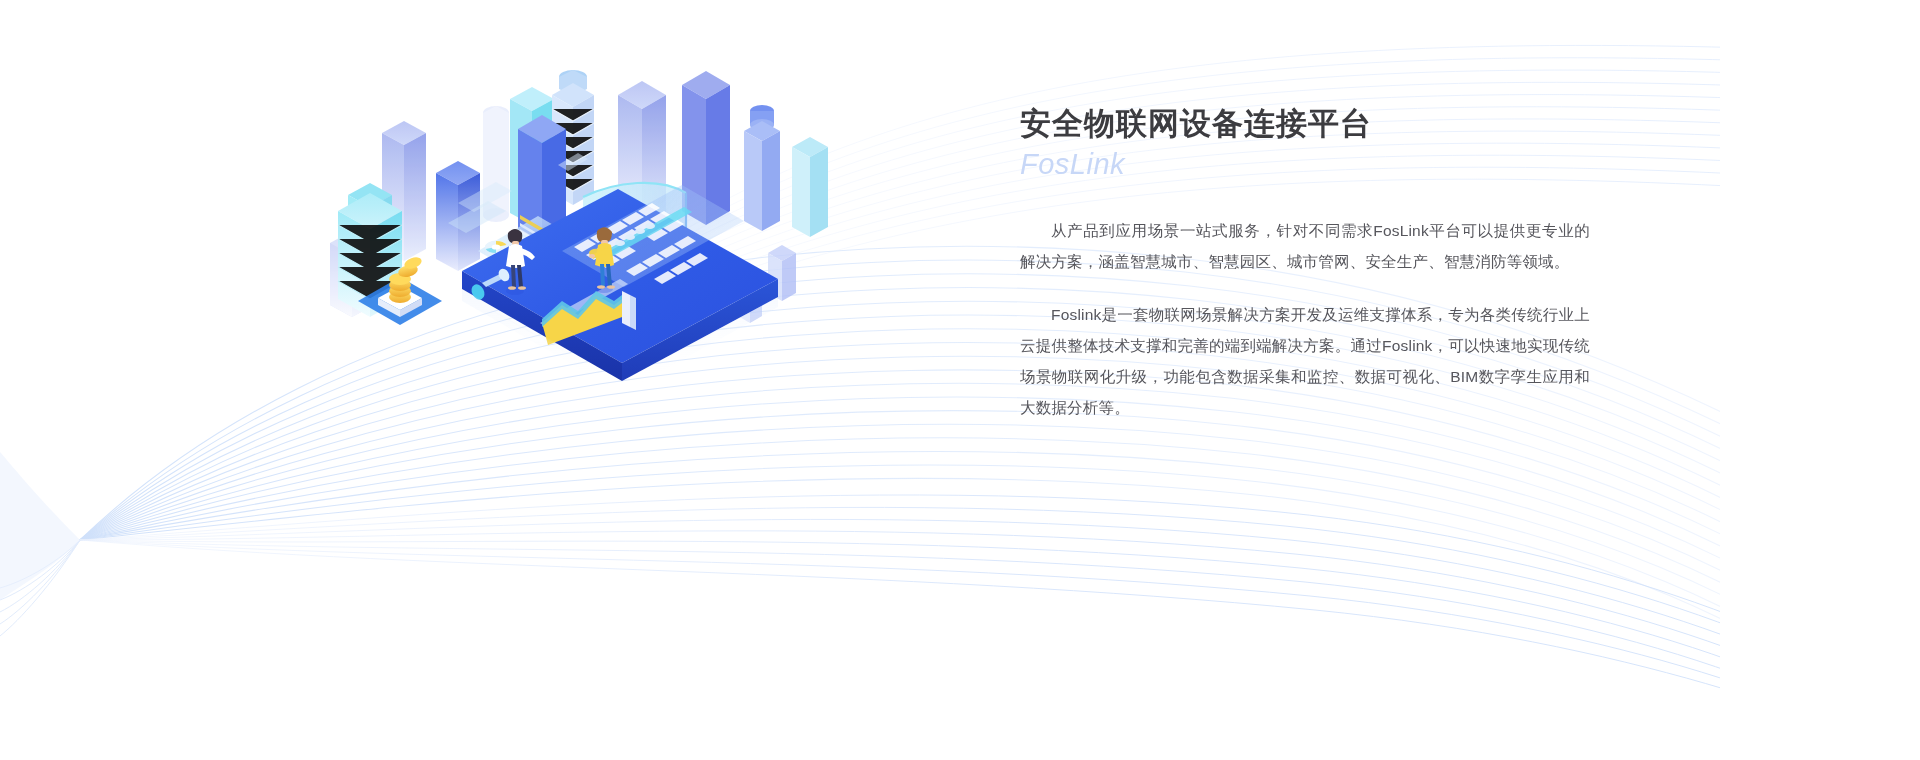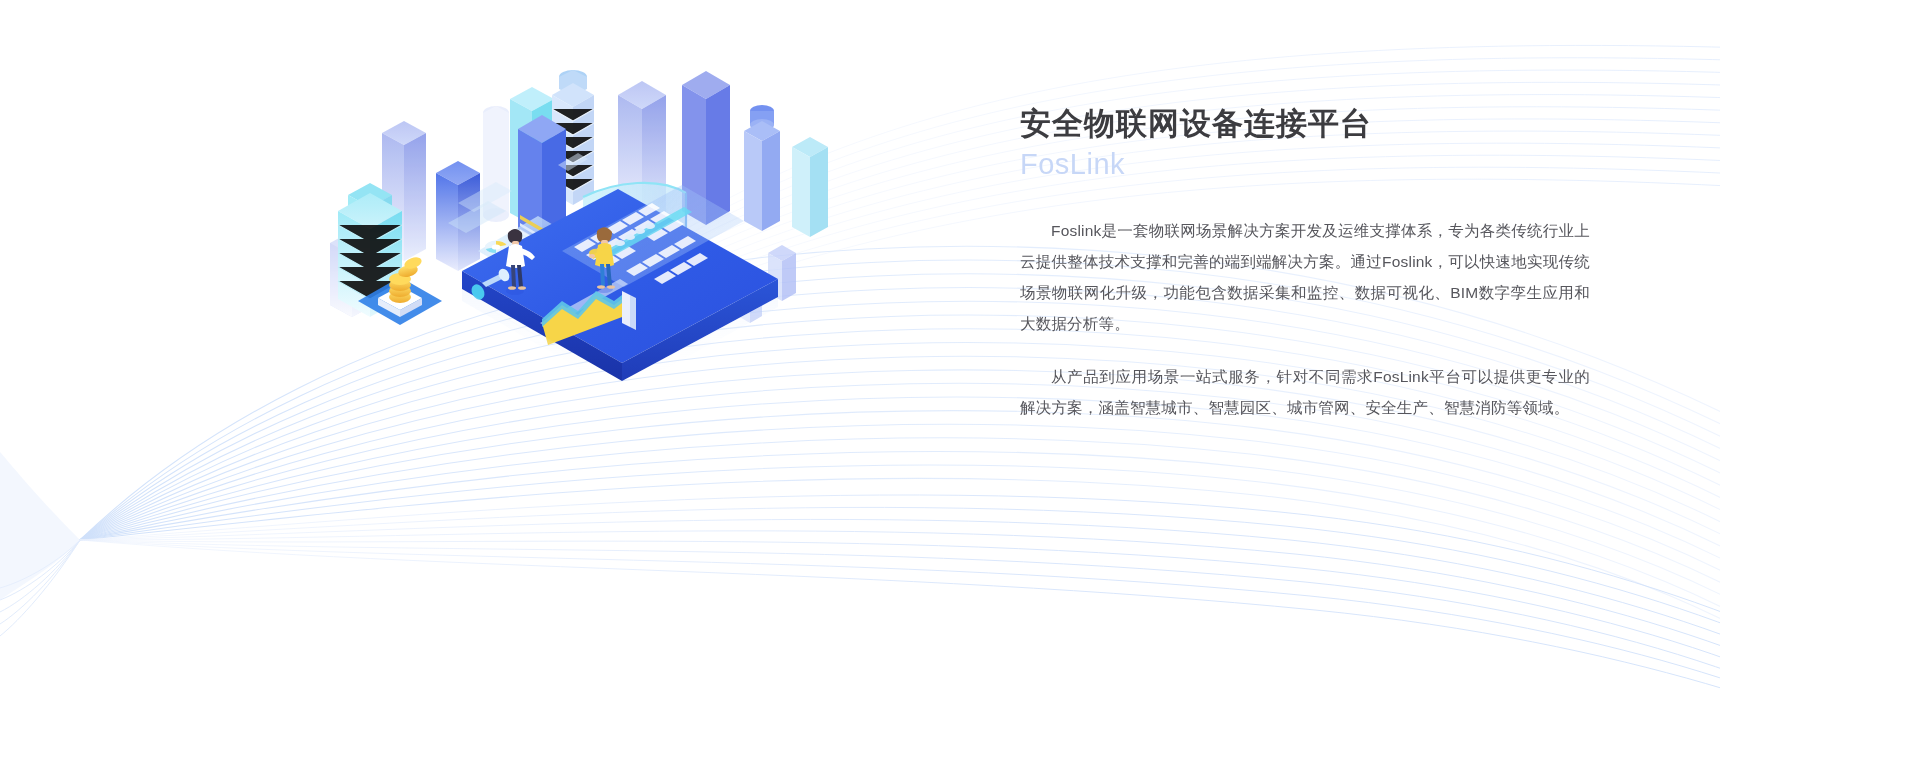--- a/index.html
+++ b/index.html
@@ -19,21 +19,21 @@
   .illus svg { display:block; }
 
   
   .content { position:absolute; left:1020px; top:105px; width:570px; }
   .title {
     font-size:31px; font-weight:bold; color:#3c3c40;
     letter-spacing:1px; line-height:1.25;
   }
   .subtitle {
     font-size:29px; font-weight:normal; color:#c7d7f7;
-    letter-spacing:0.5px; line-height:1.3; margin-top:2px;
+    letter-spacing:0.5px; line-height:1.3; margin-top:2px;font-style:italic;
   }
   .paras { margin-top:32px; }
   .para {
     font-size:15.5px; color:#56565c; line-height:2.0;
     text-align:justify; text-indent:2em; margin-bottom:22px;
     letter-spacing:0.2px;
   }
   .para:last-child { margin-bottom:0; }
 </style>
 </head>
@@ -446,18 +446,18 @@
         <polygon points="132,234 292,326 448,242 448,252 292,338 132,246" fill="url(#refl)"></polygon>
         <polygon points="152,250 292,330 430,252 292,326" fill="url(#refl)"></polygon>
       </g>
     </svg>
   </div>
 
   <div class="content">
     <h1 class="title">安全物联网设备连接平台</h1>
     <div class="subtitle">FosLink</div>
     <div class="paras">
+      <p class="para">从产品到应用场景一站式服务，针对不同需求FosLink平台可以提供更专业的解决方案，涵盖智慧城市、智慧园区、城市管网、安全生产、智慧消防等领域。</p>
       <p class="para">Foslink是一套物联网场景解决方案开发及运维支撑体系，专为各类传统行业上云提供整体技术支撑和完善的端到端解决方案。通过Foslink，可以快速地实现传统场景物联网化升级，功能包含数据采集和监控、数据可视化、BIM数字孪生应用和大数据分析等。</p>
-      <p class="para">从产品到应用场景一站式服务，针对不同需求FosLink平台可以提供更专业的解决方案，涵盖智慧城市、智慧园区、城市管网、安全生产、智慧消防等领域。</p>
     </div>
   </div>
 
 </div>
 
 </body></html>

